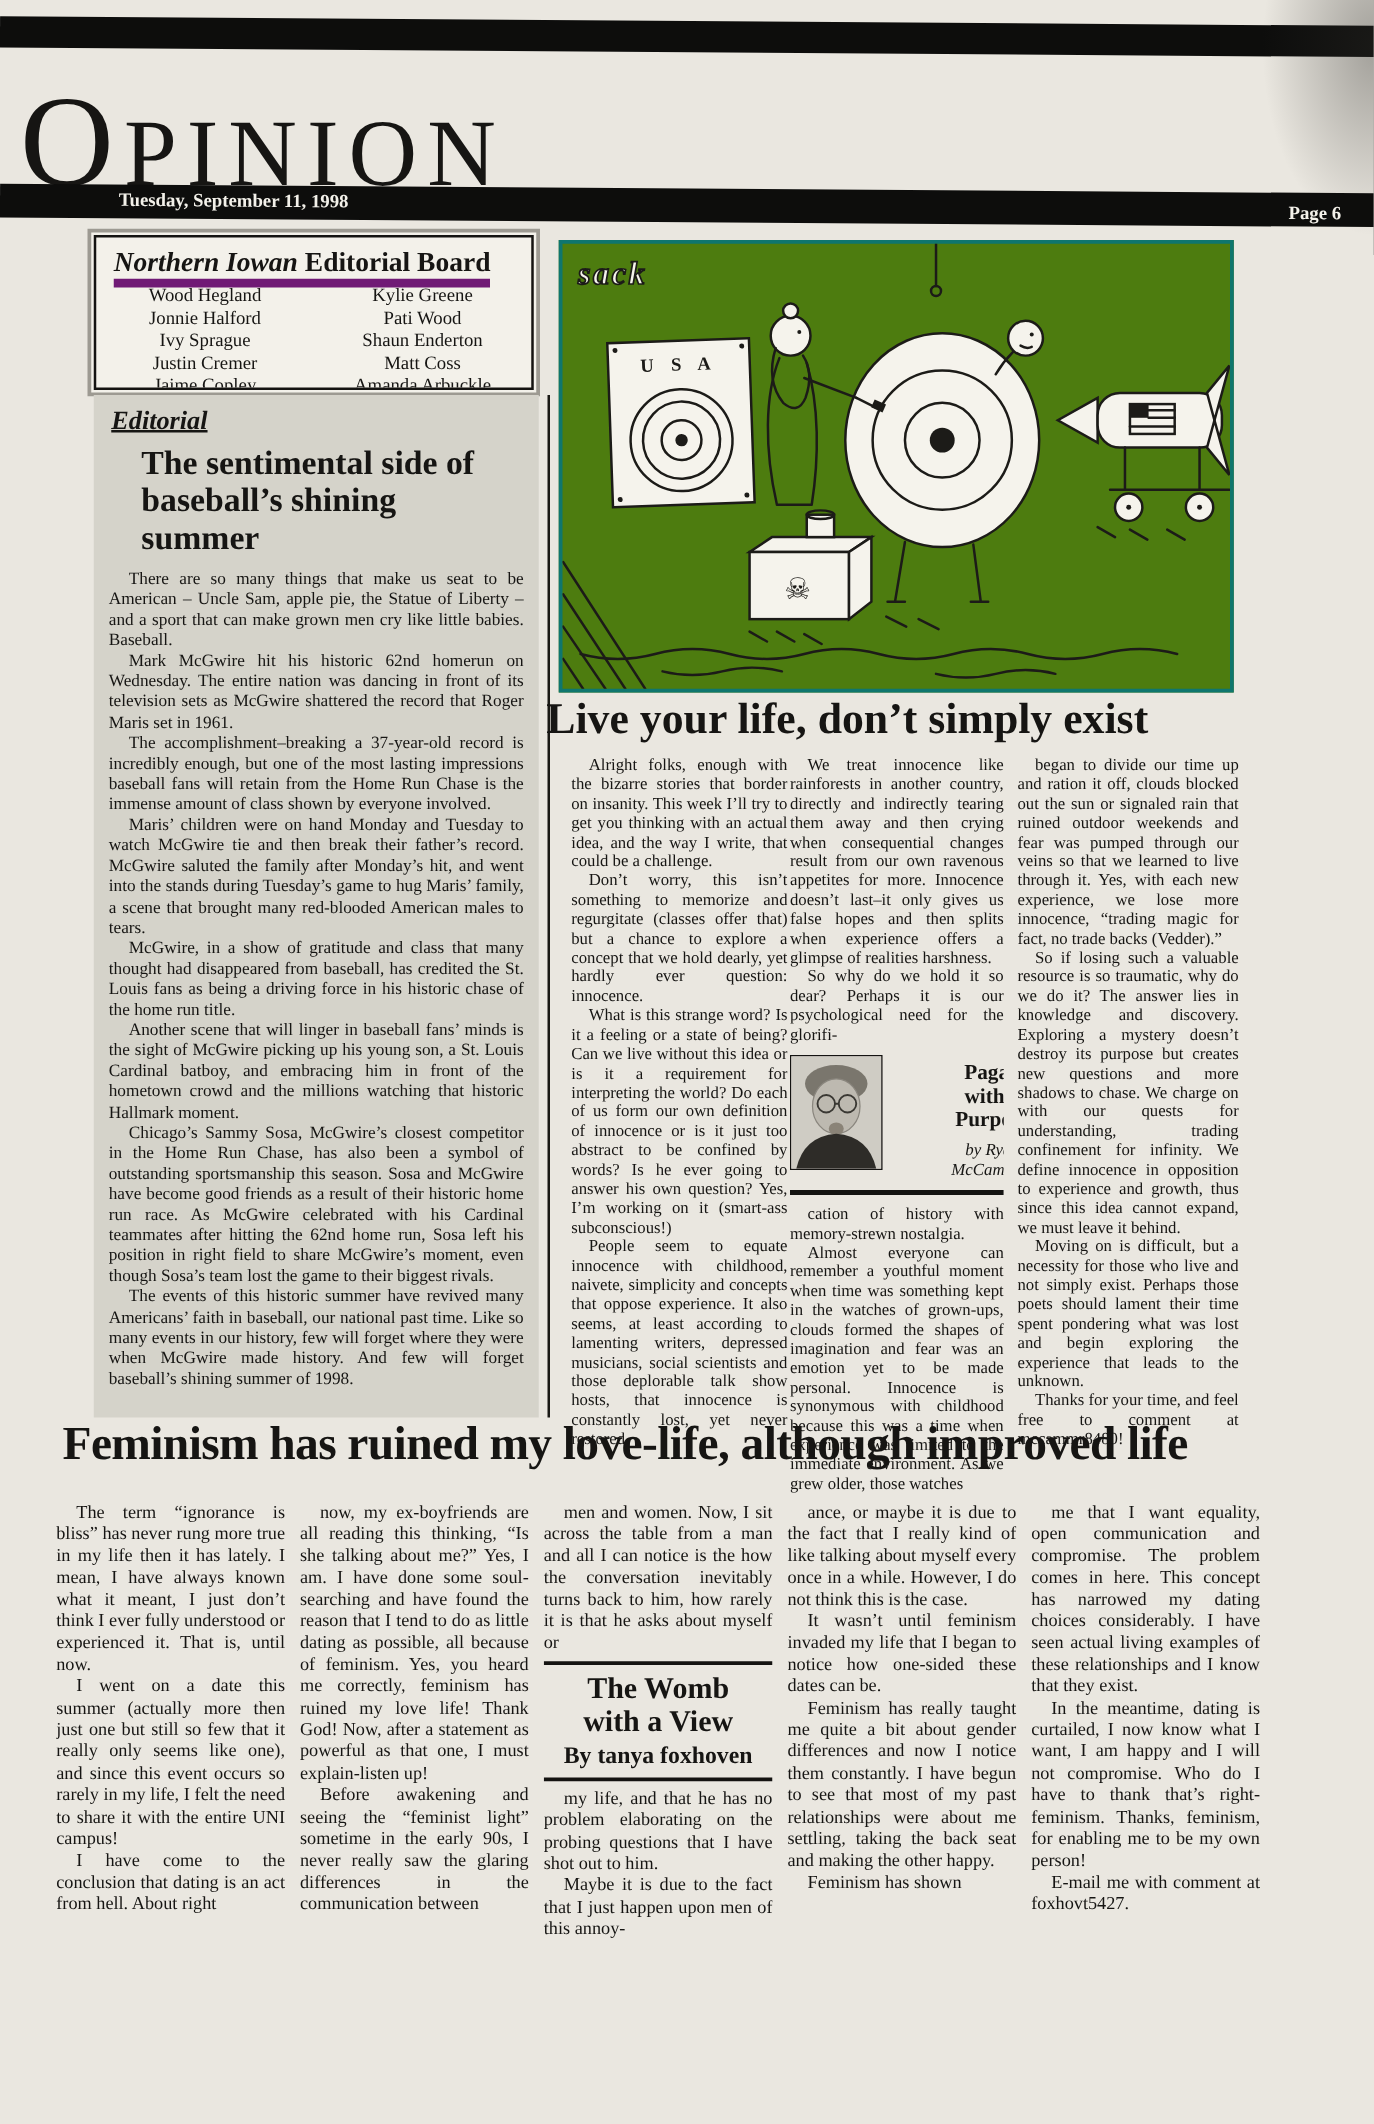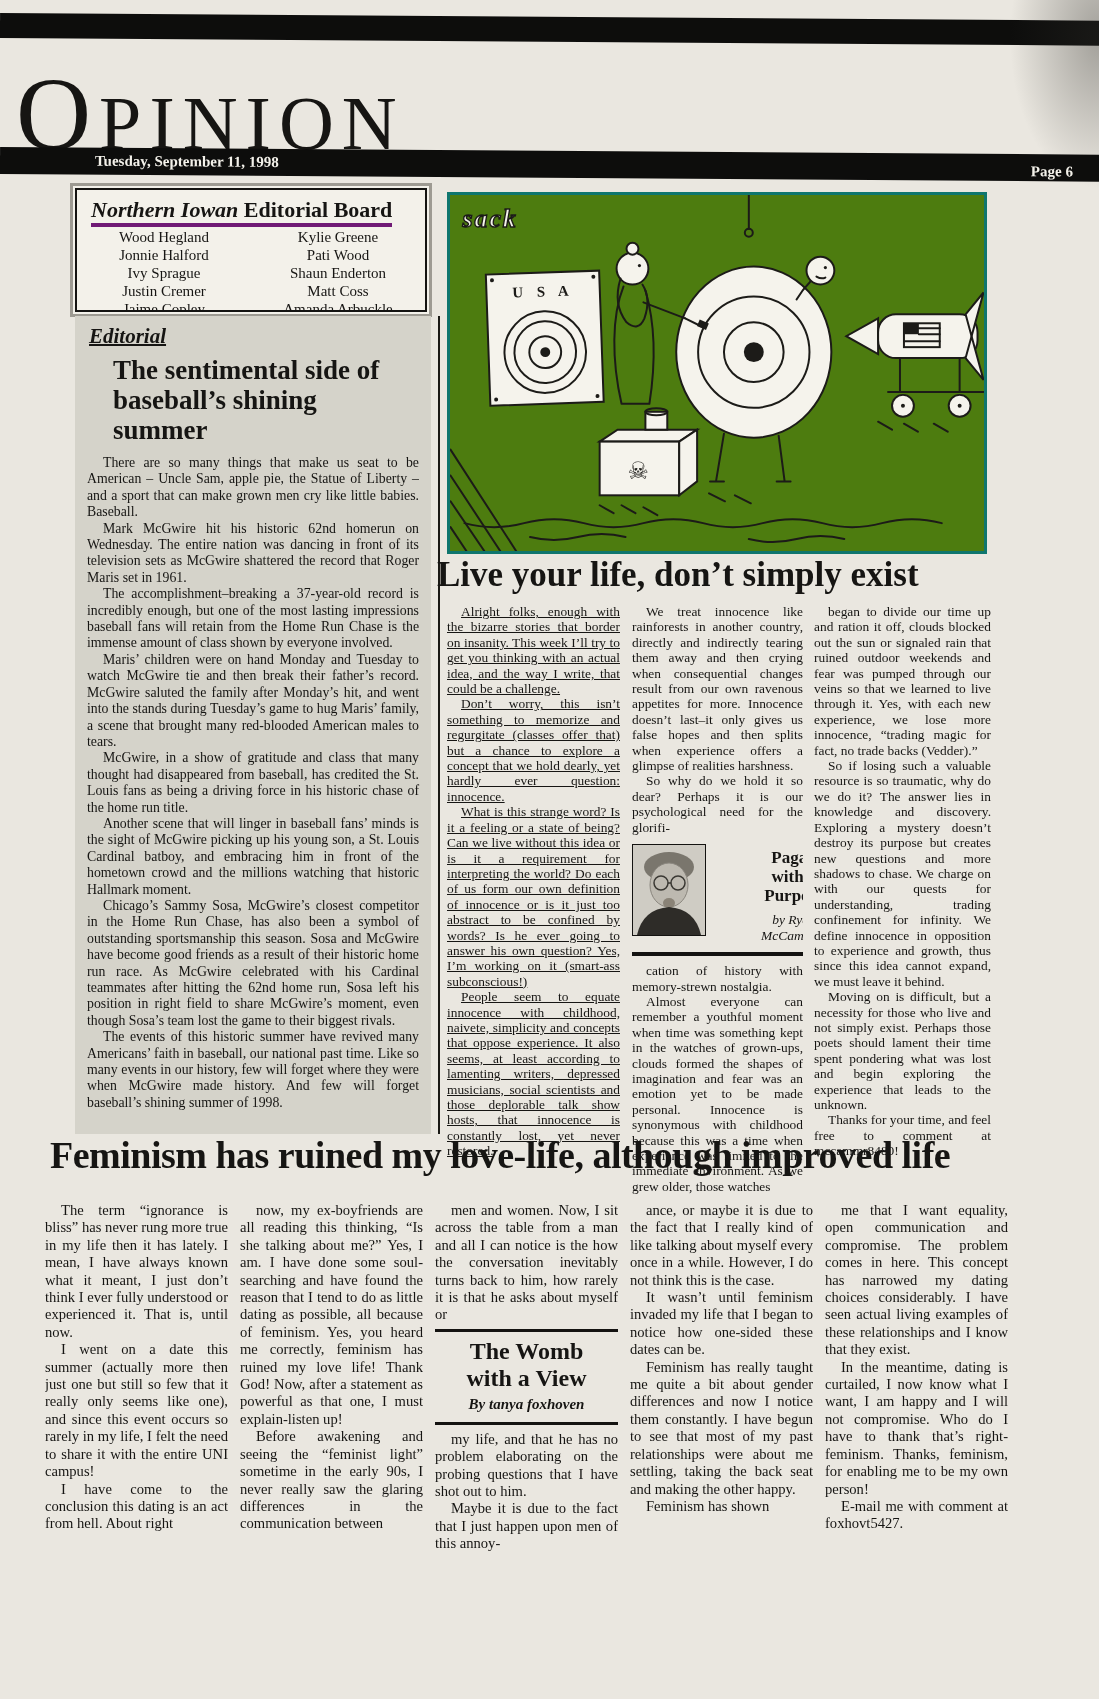--- a/index.html
+++ b/index.html
@@ -20,21 +20,21 @@
     display:flex; align-items:center; justify-content:space-between;
     color:#f3f1ea; font-weight:bold; font-size:15px; padding:0 48px 0 95px; box-sizing:border-box;}
   .date-bar .page-num{align-self:flex-end; padding-bottom:1px;}
   .corner-smudge{position:absolute; right:0; top:0; width:90px; height:190px;
     background:radial-gradient(ellipse at 100% 20%, rgba(45,44,40,.38), rgba(45,44,40,0) 70%);}
   
   .board-box{position:absolute; left:75px; top:188px; width:352px; height:124px;
     background:#f3f1ea; border:2px solid #141311; box-sizing:border-box;
     box-shadow:0 0 0 2px #f3f1ea, 0 0 0 5px #9d9a92; overflow:hidden;}
   .board-title{margin:7px 12px 3px 14px; font-size:22px; font-weight:bold; line-height:26px;}
-  .board-title .underlined{border-bottom:4px solid #701a75; padding-bottom:1px;}
+  .board-title .underlined{border-bottom:7px solid #701a75; padding-bottom:1px;}
   .board-title .paper-name{font-style:italic;}
   .board-cols{display:flex; margin-top:5px;}
   .board-col{flex:1; text-align:center; font-size:15px; line-height:18px;}
   
   .editorial-box{position:absolute; left:75px; top:316px; width:356px; height:818px;
     background:#d5d3ca; box-sizing:border-box; padding:6px 12px 0 12px; overflow:hidden;}
   .ed-label{font-size:21px; font-weight:bold; font-style:italic;
     text-decoration:underline; text-decoration-thickness:2px; margin:2px 0 6px 2px;}
   .ed-headline{margin:0 6px 10px 26px; font-size:27px; line-height:30px; font-weight:bold;}
   .ed-body p{margin:0; text-indent:16px; text-align:justify; font-size:13.8px; line-height:16.4px; hyphens:auto;}
@@ -47,21 +47,21 @@
   .ink-fill{fill:#f5f3ec; stroke:#1c1b18; stroke-width:2;}
   .ink-solid{fill:#1c1b18; stroke:none;}
   .sig-text{font:italic bold 26px "Liberation Serif", serif; fill:#f5f3ec; stroke:#1c1b18; stroke-width:1.4; letter-spacing:2px;}
   .poster-text{font:bold 15px "Liberation Serif", serif; fill:#1c1b18; letter-spacing:5px;}
   .skull-text{font:24px "DejaVu Sans", sans-serif; fill:#1c1b18;}
   
   .live-headline{position:absolute; left:437px; top:556px; width:562px; margin:0;
     font-size:35px; line-height:38px; font-weight:bold; white-space:nowrap;}
   .live-col{position:absolute; top:604px; font-size:13.4px; line-height:15.4px; text-align:justify; hyphens:auto;}
   .live-col p{margin:0; text-indent:14px;}
-  .colA{left:447px; width:173px; height:642px; overflow:hidden;text-decoration:underline;}
+  .colA{left:457px; width:173px; height:642px; overflow:hidden;}
   .colB{left:632px; width:171px; height:648px; overflow:hidden;}
   .colC{left:814px; width:177px; height:652px; overflow:hidden;}
   
   .pagan-box{margin:5px 0 7px 0; padding:4px 0 8px 0; border-bottom:4px solid #141311;
     display:flex; gap:7px; align-items:flex-start;}
   .pagan-photo{flex:0 0 auto; width:72px; height:90px; border:1.5px solid #141311; background:#cfccc4;}
   .pagan-photo svg{display:block; width:100%; height:100%;}
   .pagan-txt{flex:1; text-align:center; padding-top:4px;margin-left:48px;}
   .pagan-title{font-size:17px; font-weight:bold; line-height:19px; text-indent:0;}
   .pagan-byline{font-size:13.5px; font-style:italic; margin-top:7px; line-height:16px;}
@@ -69,21 +69,21 @@
   .fem-headline{position:absolute; left:50px; top:1133px; margin:0; width:1010px;
     font-size:38px; line-height:44px; font-weight:bold; white-space:nowrap; letter-spacing:-0.5px;}
   .fem-col{position:absolute; top:1202px; width:183px; font-size:14.6px; line-height:17.4px;
     text-align:justify; hyphens:auto; height:400px; overflow:hidden;}
   .fem-col p{margin:0; text-indent:16px;}
   .f1{left:45px;} .f2{left:240px;} .f3{left:435px;} .f4{left:630px;} .f5{left:825px;}
   
   .womb-box{margin:5px 0 6px 0; padding:6px 0 9px 0; border-top:3px solid #141311; border-bottom:3px solid #141311;
     text-align:center;}
   .womb-title{font-size:24px; font-weight:bold; line-height:27px; text-indent:0;}
-  .womb-byline{font-size:15px; font-weight:bold; font-style:italic; margin-top:4px; line-height:17px;}
+  .womb-byline{font-size:19px; font-weight:bold; margin-top:4px; line-height:17px;}
 </style>
 </head>
 <body>
 
 <div class="sheet">
 
   <div class="top-rule"></div>
   <div class="corner-smudge"></div>
 
   <h1 class="masthead"><span class="cap">O</span><span class="rest">PINION</span></h1>
@@ -256,21 +256,21 @@
       <p>So if losing such a valuable resource is so traumatic, why do we do it?  The answer lies in knowledge and discovery. Exploring a mystery doesn’t destroy its purpose but creates new questions and more shadows to chase.  We charge on with our quests for understanding, trading confinement for infinity.  We define innocence in opposition to experience and growth, thus since this idea cannot expand, we must leave it behind.</p>
       <p>Moving on is difficult, but a necessity for those who live and not simply exist. Perhaps those poets should lament their time spent pondering what was lost and begin exploring the experience that leads to the unknown.</p>
       <p>Thanks for your time, and feel free to comment at mccammr8480!</p>
     </div>
 
   <h2 class="fem-headline">Feminism has ruined my love-life, although improved life</h2>
 
   <div class="fem-col f1">
       <p>The term “ignorance is bliss” has never rung more true in my life then it has lately. I mean, I have always known what it meant, I just don’t think I ever fully understood or experienced it. That is, until now.</p>
       <p>I went on a date this summer (actually more then just one but still so few that it really only seems like one), and since this event occurs so rarely in my life, I felt the need to share it with the entire UNI campus!</p>
-      <p>I have come to the conclusion this dating is an act from hell. About right</p>
+      <p>I have come to the conclusion that dating is an act from hell. About right</p>
     </div>
   <div class="fem-col f2">
       <p>now, my ex-boyfriends are all reading this thinking, “Is she talking about me?” Yes, I am. I have done some soul-searching and have found the reason that I tend to do as little dating as possible, all because of feminism. Yes, you heard me correctly, feminism has ruined my love life!  Thank God! Now, after a statement as powerful as that one, I must explain-listen up!</p>
       <p>Before awakening and seeing the “feminist light” sometime in the early 90s, I never really saw the glaring differences in the communication between</p>
     </div>
 
   <div class="fem-col f3">
     <div>
         <p>men and women. Now, I sit across the table from a man and all I can notice is the how the conversation inevitably turns back to him, how rarely it is that he asks about myself or</p>
       </div>

